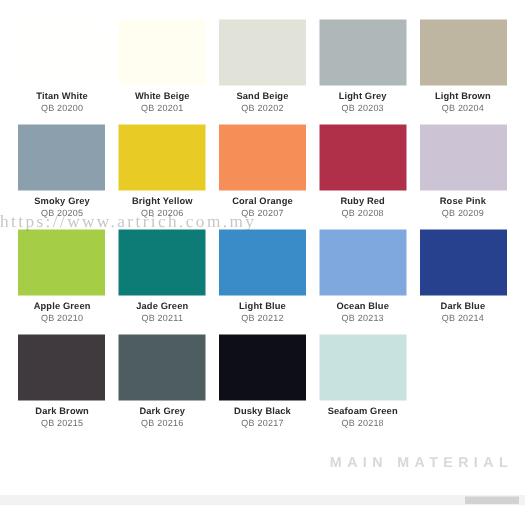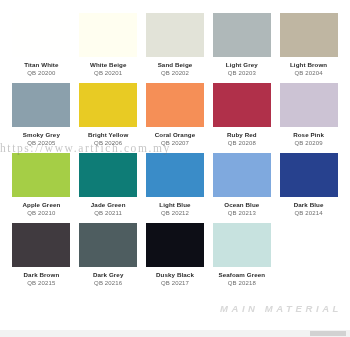--- a/index.html
+++ b/index.html
@@ -102,21 +102,20 @@
   
   #footer-title {
     position: absolute;
     right: 8px;
     top: 303px;
     font-size: 9.5px;
     font-weight: bold;
     letter-spacing: 3.6px;
     color: #d8d8d8;
     white-space: nowrap;
-    font-style: italic;
   }
 
   #bottom-bar {
     position: absolute;
     left: 0;
     bottom: 0;
     width: 350px;
     height: 7px;
     background: #f2f2f2;
   }

